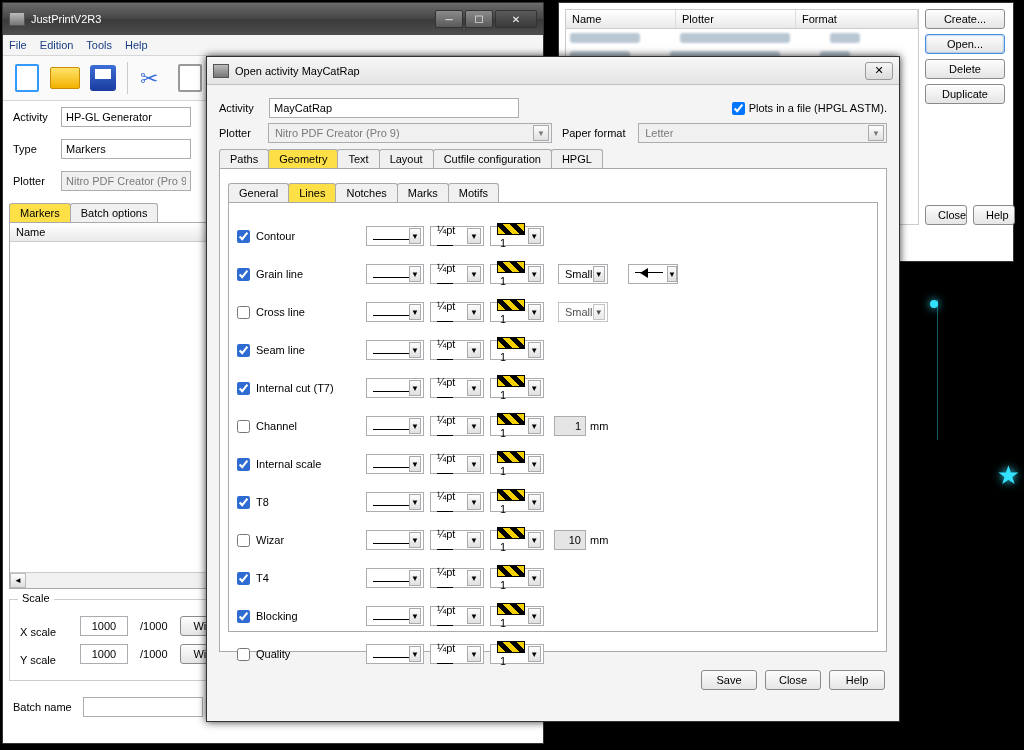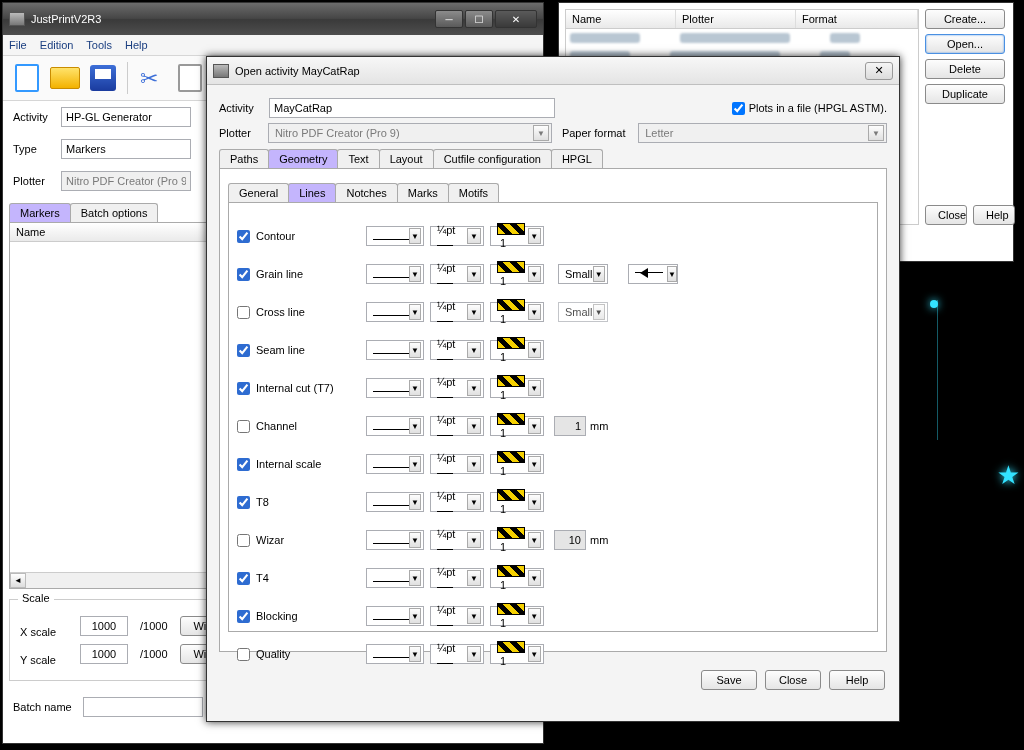--- a/index.html
+++ b/index.html
@@ -25,21 +25,21 @@
 .foldericon{width:30px;height:22px;background:linear-gradient(#ffe36b,#f3b200);border:1px solid #c98c00;border-radius:2px;position:relative;}
 .saveicon{width:26px;height:26px;background:linear-gradient(#3d6fd8,#1a3b9e);border-radius:3px;position:relative;}
 .saveicon::after{content:"";position:absolute;left:5px;top:4px;width:16px;height:10px;background:#fff;}
 .sciicon{width:24px;height:24px;color:#3d6fd8;font-size:22px;}
 .formrow { display:flex; align-items:center; padding:6px 10px; }
 .formrow label { width:48px; }
 .txt { border:1px solid #abadb3; height:20px; padding:1px 4px; background:#fff; }
 .txt.ro { background:#f0f0f0; color:#7a7a7a; }
 .tabbar { display:flex; margin:6px 6px 0 6px; }
 .tab { padding:3px 10px; border:1px solid #aaa; border-bottom:none; background:#f0f0f0; margin-right:-1px; border-top-left-radius:3px; border-top-right-radius:3px;}
-.tab.active { background:#c4b5fd; position:relative; z-index:2;}
+.tab.active { background:#fde047; position:relative; z-index:2;}
 .panel { border:1px solid #aaa; margin:0 6px 6px 6px; background:#fff; }
 .listhead { background:linear-gradient(#fff,#eaeaea); border-bottom:1px solid #ccc; padding:3px 6px; }
 .listbody { height:330px; overflow:auto; }
 .hscroll { height:16px; border-top:1px solid #ccc; background:#f0f0f0; display:flex;}
 .hscroll .ar{width:16px;border:1px solid #bbb;background:linear-gradient(#fff,#ddd);display:flex;align-items:center;justify-content:center;font-size:8px;}
 .hscroll .track{flex:1;}
 .group { border:1px solid #ccc; margin:10px 6px; padding:10px; position:relative; }
 .group > legend { position:absolute; top:-8px; left:8px; background:#fff; padding:0 4px;}
 .srow{display:flex;align-items:center;margin:4px 0;}
 .srow label{width:60px;margin-top:12px;}
@@ -223,21 +223,21 @@
 
 <div id="modal" class="window">
   <div class="titlebar-light">
     <div class="ticon"></div>
     <span>Open activity MayCatRap</span>
     <div class="closex">✕</div>
   </div>
   <div class="body">
     <div class="mrow">
       <label>Activity</label>
-      <input class="txt" style="width: 286px;" value="MayCatRap">
+      <input class="txt" style="width: 250px;" value="MayCatRap">
       <div style="margin-left:auto; display:flex; align-items:center;">
         <input type="checkbox" checked="" style="margin-right: 4px;">
         <span>Plots in a file (HPGL ASTM).</span>
       </div>
     </div>
     <div class="mrow">
       <label>Plotter</label>
       <div class="sel ro" style="width:290px">
           <span>Nitro PDF Creator (Pro 9)</span>
           <div class="dd">▼</div>

